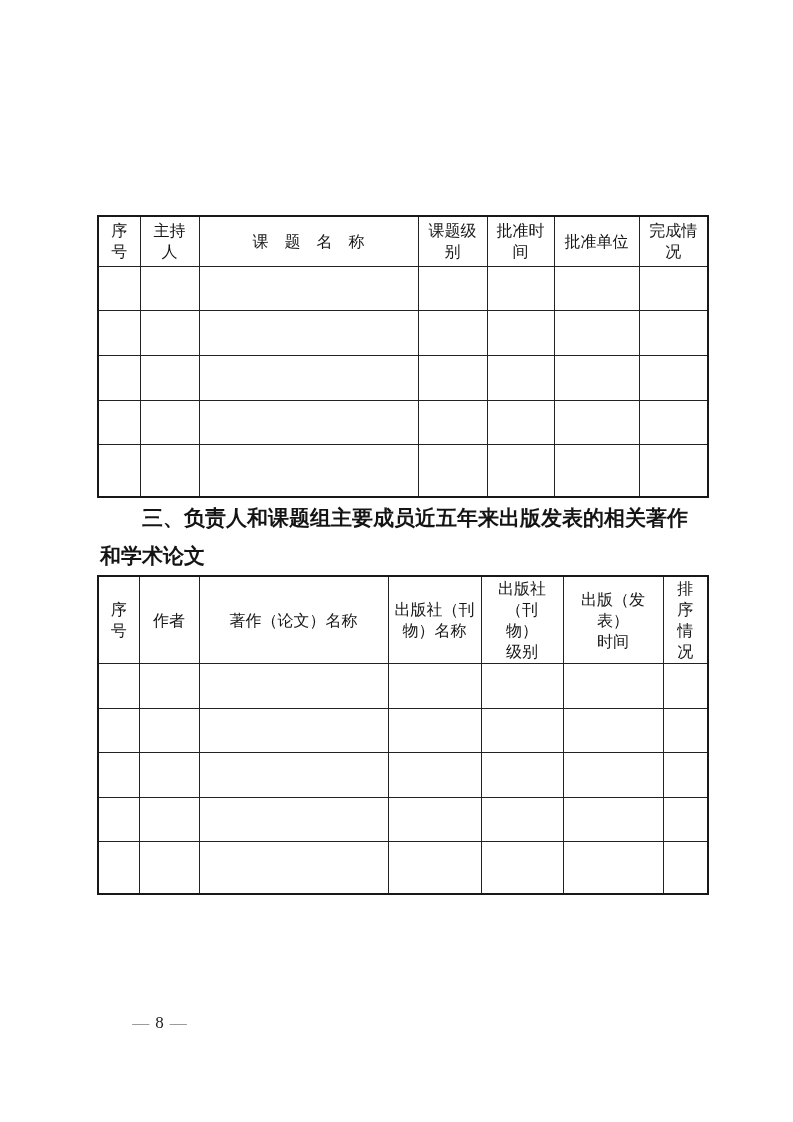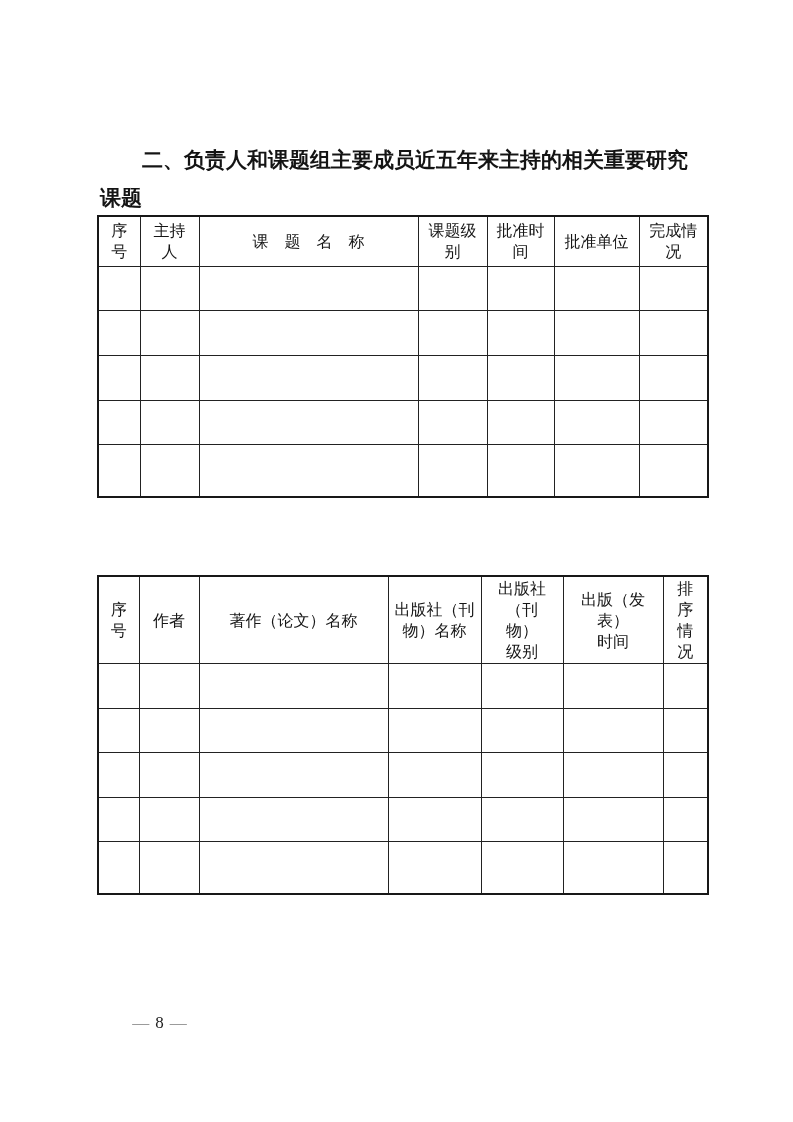--- a/index.html
+++ b/index.html
@@ -73,21 +73,20 @@
   .page-number .dash {
     color: #8a8a8a;
     padding: 0 5px;
   }
 </style>
 </head>
 <body>
 
 <div class="page">
 
-  <div class="section-heading" id="heading-1">二、负责人和课题组主要成员近五年来主持的相关重要研究课题</div>
 
   <table class="form-table" id="table-1">
     <colgroup>
       <col style="width:42px">
       <col style="width:59px">
       <col style="width:219px">
       <col style="width:69px">
       <col style="width:67px">
       <col style="width:85px">
       <col style="width:69px">
@@ -150,20 +149,21 @@
           <td></td>
           <td></td>
           <td></td>
           <td></td>
           <td></td>
           <td></td>
         </tr>
     </tbody>
   </table>
 
+  <div class="section-heading" id="heading-2">三、负责人和课题组主要成员近五年来出版发表的相关著作和学术论文</div>
 
   <table class="form-table" id="table-2">
     <colgroup>
       <col style="width:41px">
       <col style="width:60px">
       <col style="width:189px">
       <col style="width:93px">
       <col style="width:82px">
       <col style="width:100px">
       <col style="width:45px">

